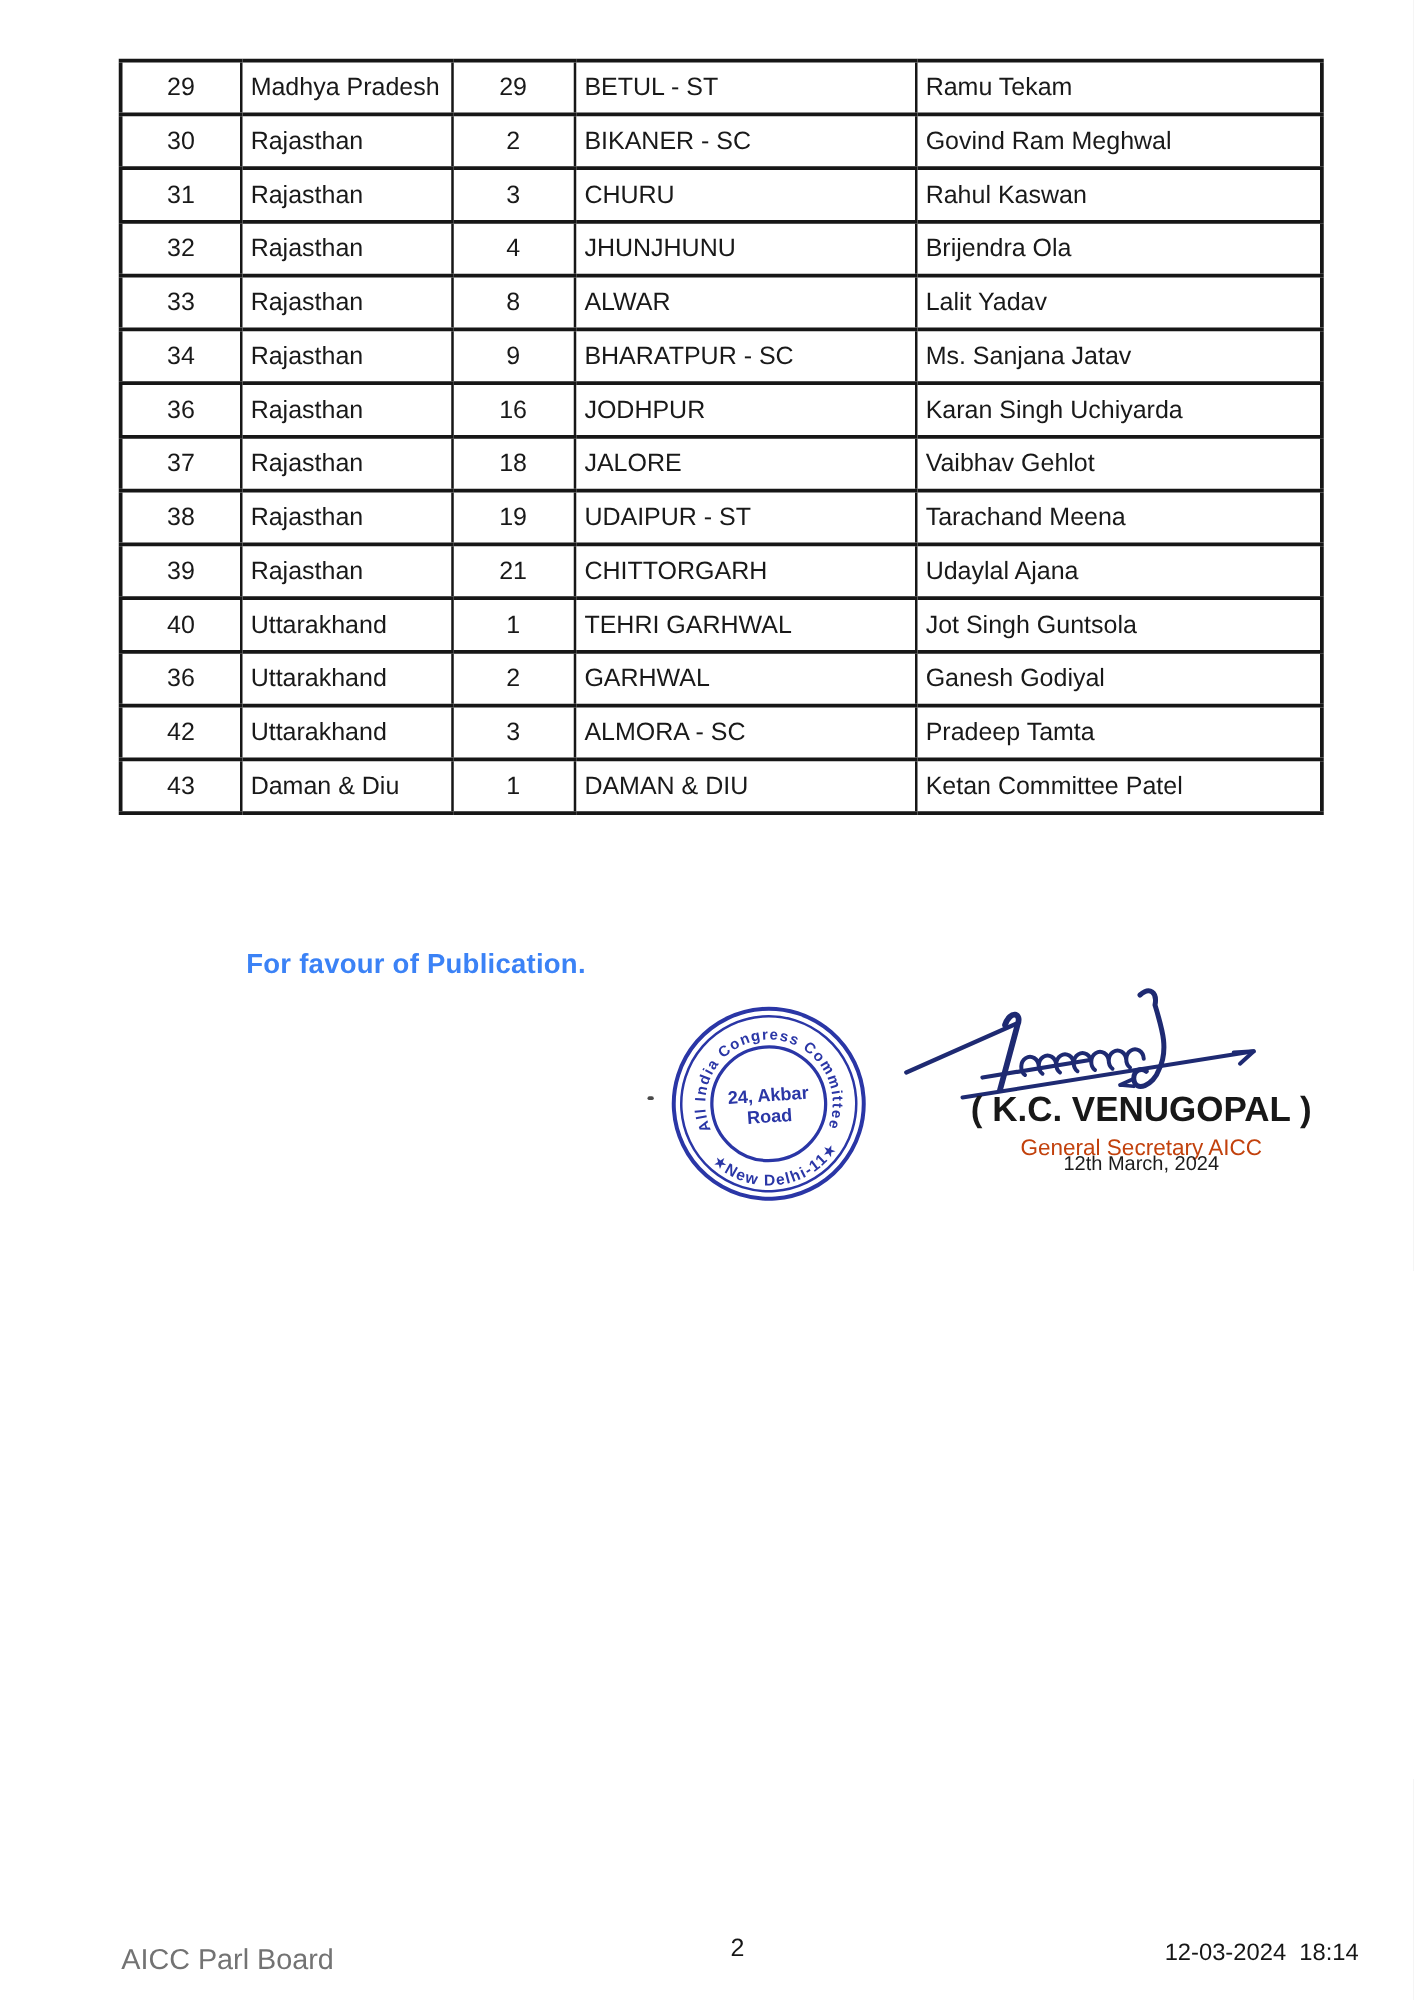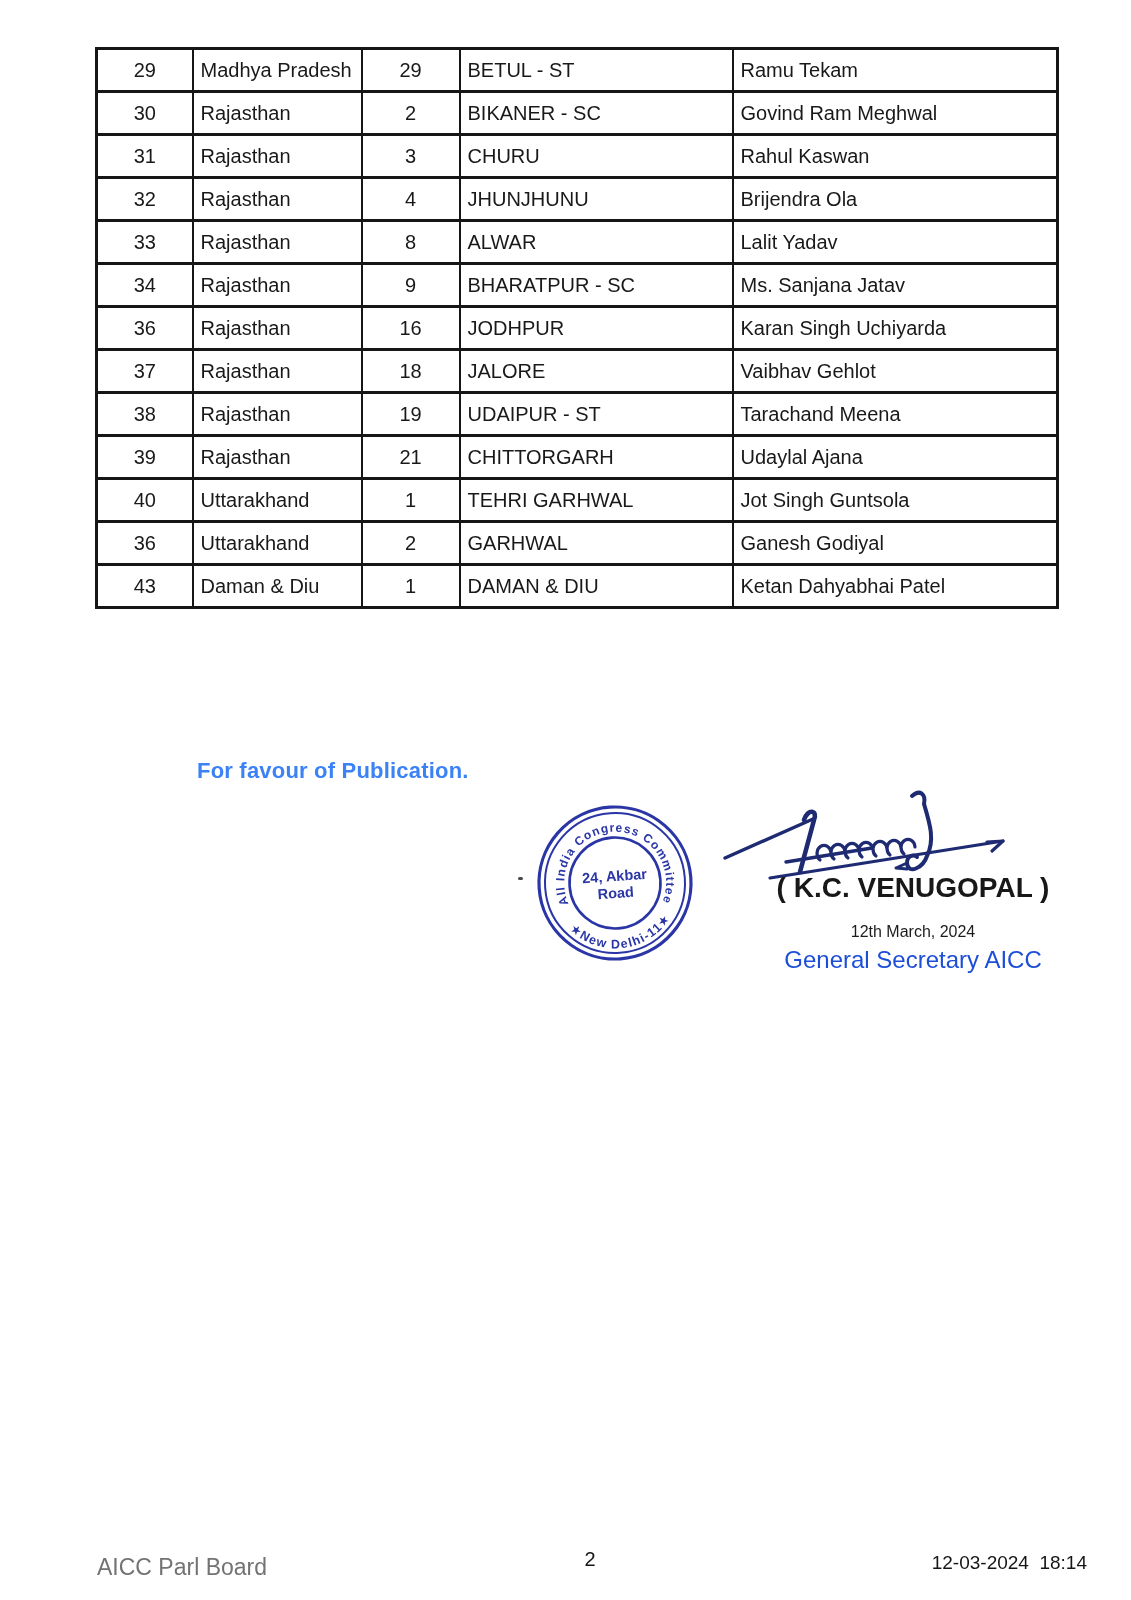--- a/index.html
+++ b/index.html
@@ -31,21 +31,21 @@
   .stamp{position:absolute;left:536px;top:804px;width:158px;height:158px;}
   .stamp .ring{fill:none;stroke:#2a36a6;}
   .stamp text{fill:#2a36a6;font-family:"Liberation Sans","DejaVu Sans",sans-serif;}
   .stray-dot{position:absolute;left:518px;top:877px;width:5px;height:3px;background:#4a4a4a;border-radius:2px;}
   
   .signature{position:absolute;left:620px;top:788px;width:430px;height:120px;pointer-events:none;}
   .signature path{fill:none;stroke:#1e2a72;stroke-linecap:round;stroke-linejoin:round;}
   
   .sig-line{position:absolute;left:763px;width:300px;text-align:center;white-space:nowrap;}
   .sig-name{top:872px;font-size:28px;font-weight:bold;color:#181818;}
-  .sig-title{top:946px;font-size:24px;color:#1d4ed8;}
+  .sig-title{top:908px;font-size:18px;color:#c2410c;}
   .sig-date{top:923px;font-size:16px;color:#1c1c1c;}
   
   .footer-left{position:absolute;left:97px;top:1554px;font-size:23px;color:#737373;}
   .footer-page{position:absolute;left:560px;width:60px;top:1548px;font-size:20px;text-align:center;color:#161616;}
   .footer-right{position:absolute;right:44px;top:1552px;font-size:19px;color:#161616;white-space:pre;}
 </style>
 </head>
 <body>
 
 <div class="page">
@@ -149,27 +149,34 @@
     </tr>
 
     <tr>
       <td class="c-center">36</td>
       <td>Uttarakhand</td>
       <td class="c-center">2</td>
       <td>GARHWAL</td>
       <td>Ganesh Godiyal</td>
     </tr>
 
+    <tr>
+      <td class="c-center">42</td>
+      <td>Uttarakhand</td>
+      <td class="c-center">3</td>
+      <td>ALMORA - SC</td>
+      <td>Pradeep Tamta</td>
+    </tr>
 
     <tr>
       <td class="c-center">43</td>
       <td>Daman &amp; Diu</td>
       <td class="c-center">1</td>
       <td>DAMAN &amp; DIU</td>
-      <td>Ketan Dahyabhai Patel</td>
+      <td>Ketan Committee Patel</td>
     </tr>
   </tbody>
   </table>
 
   <div class="pub-note">For favour of Publication.</div>
 
   <svg class="stamp" viewBox="-79 -79 158 158">
     <g transform="rotate(-4)">
       <circle class="ring" r="76" stroke-width="3.2"></circle>
       <circle class="ring" r="70" stroke-width="2"></circle>

